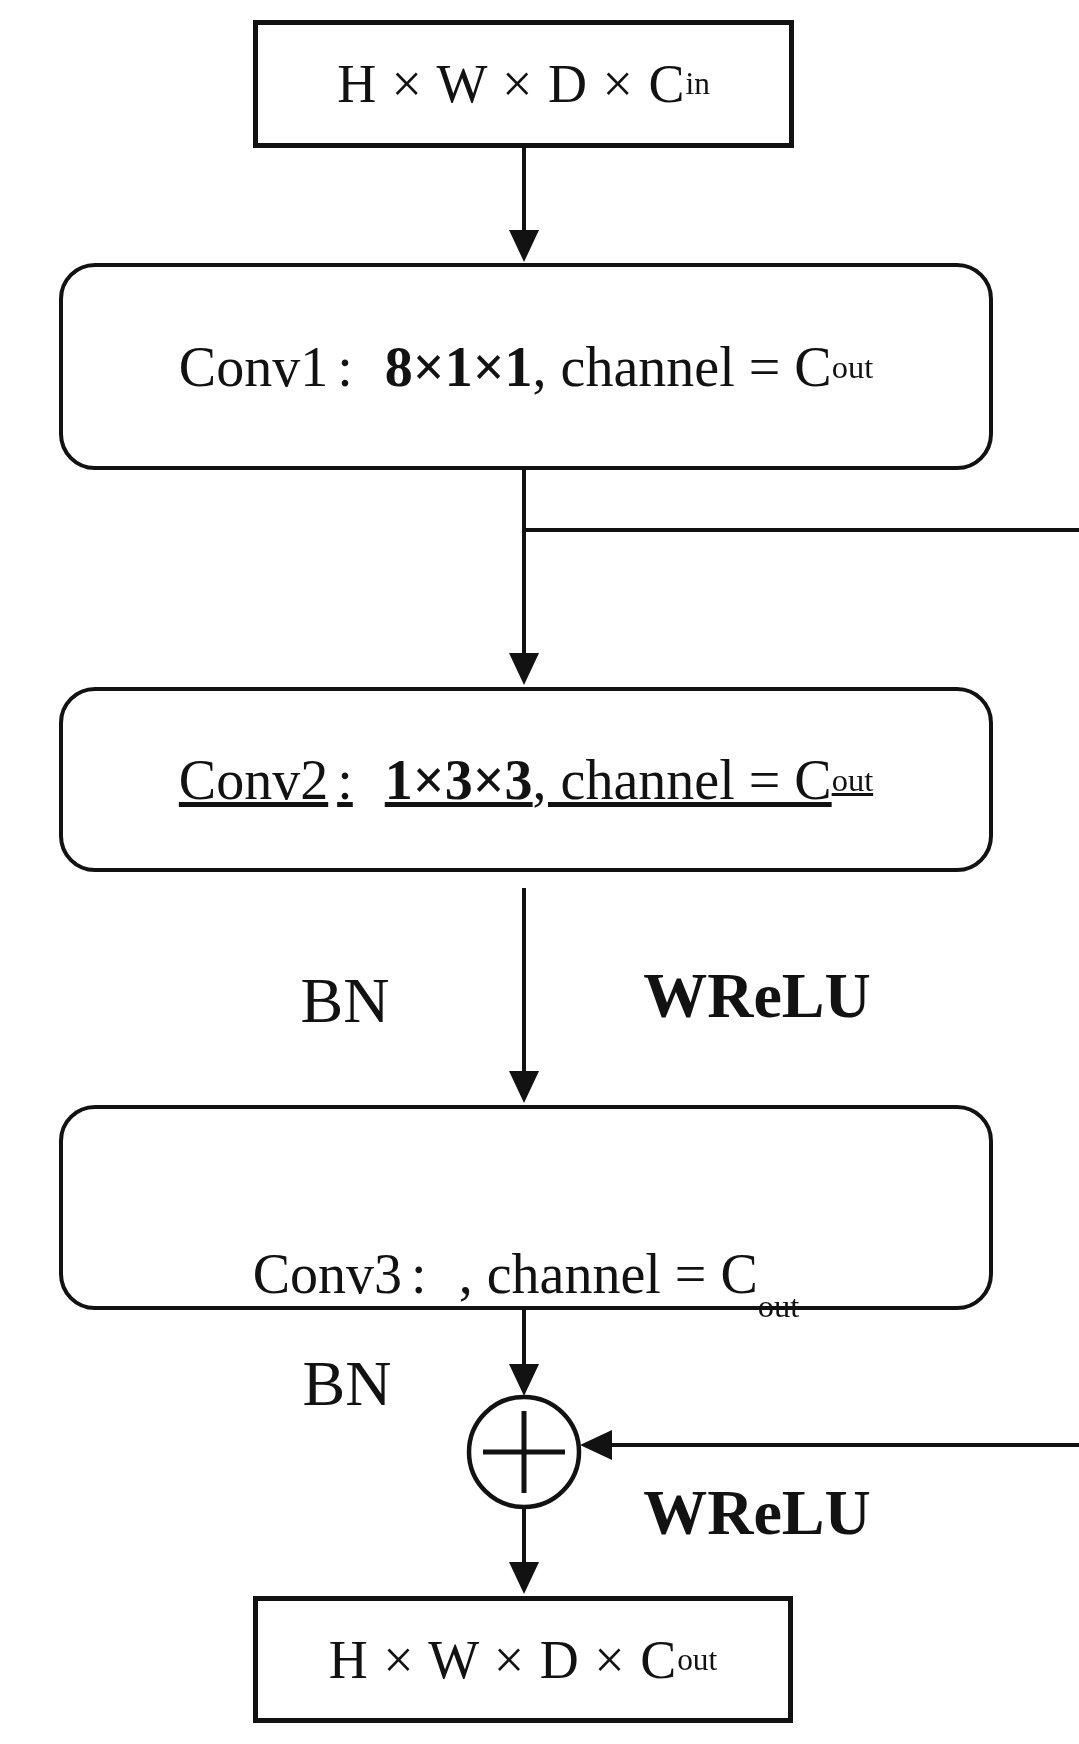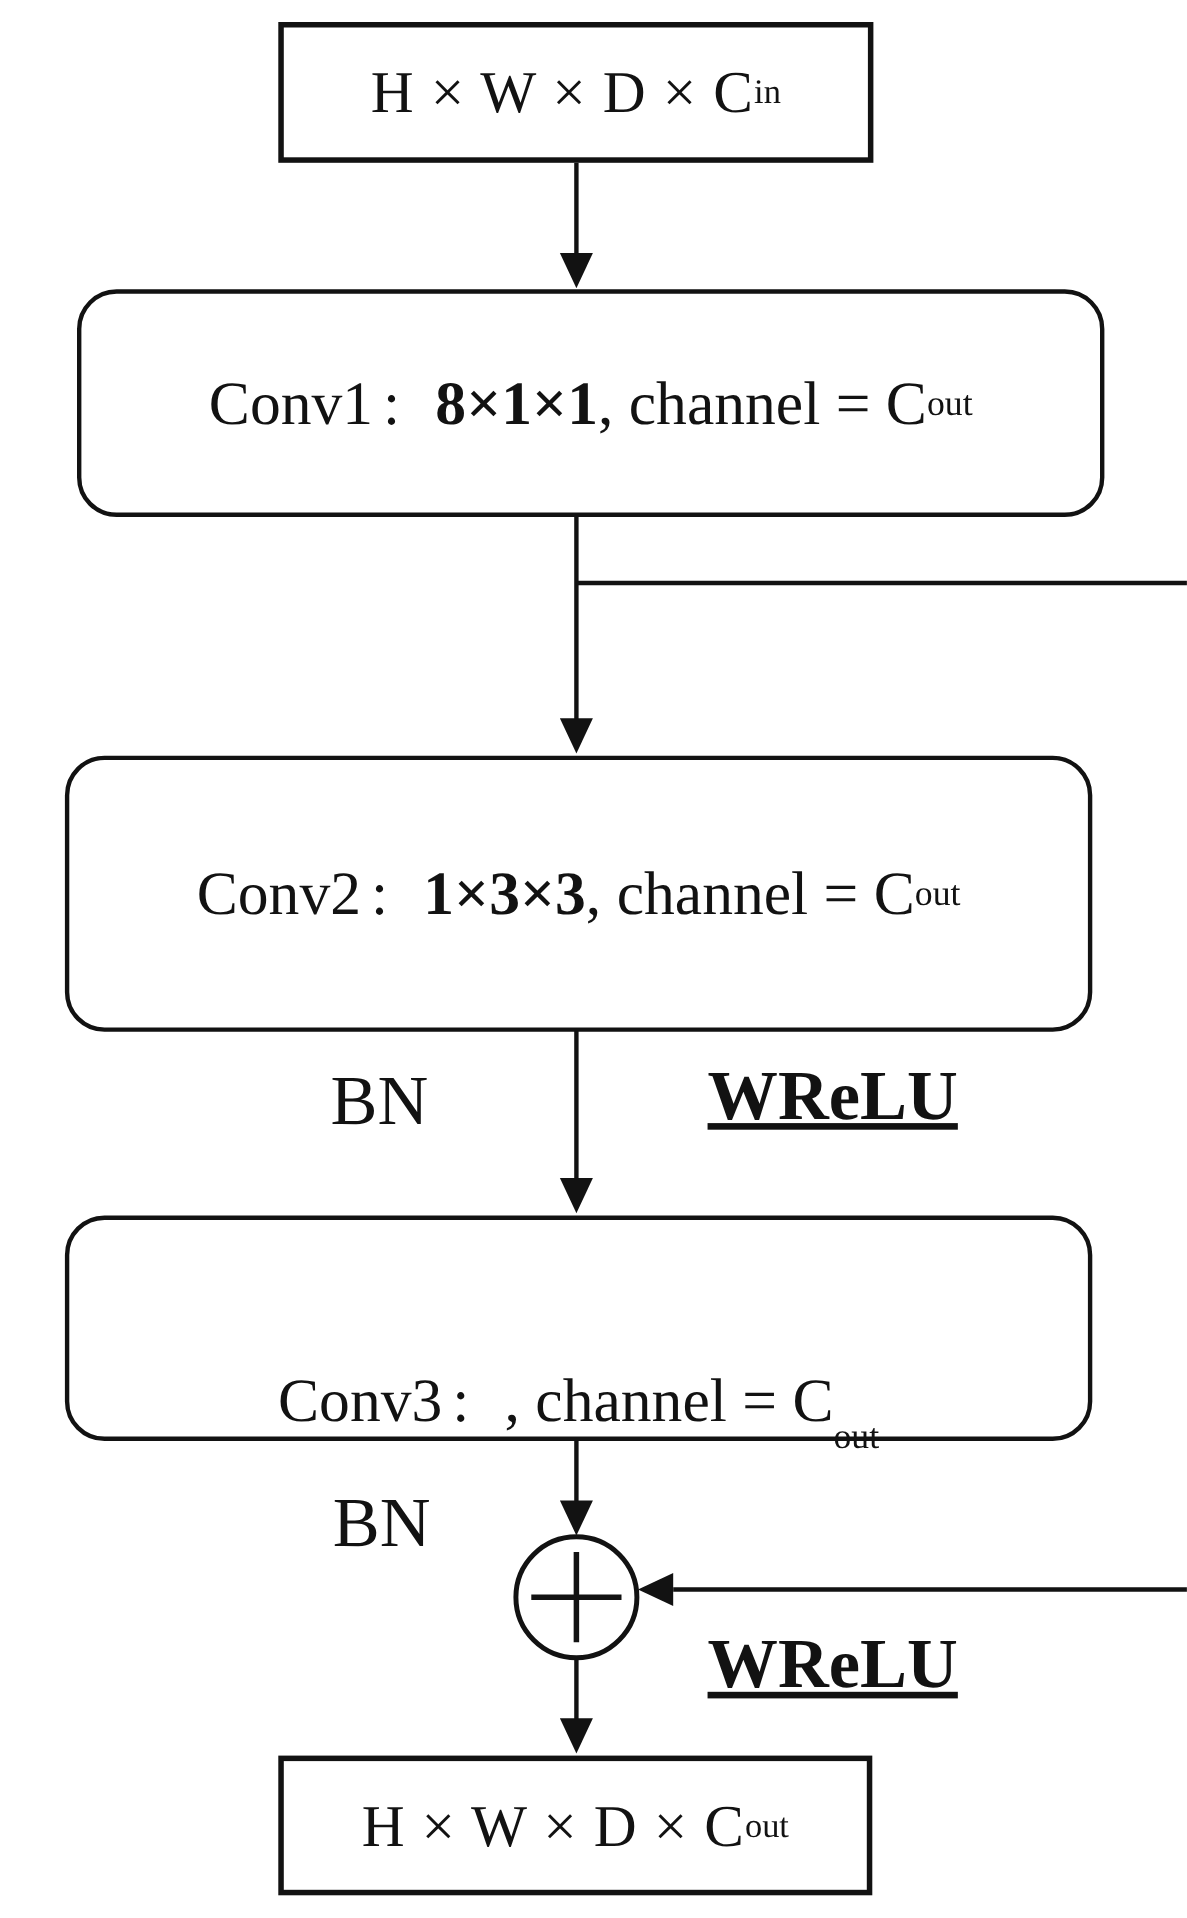--- a/index.html
+++ b/index.html
@@ -28,24 +28,24 @@
   .round{border:4px solid #121212;border-radius:36px;font-size:56px;}
   .colon{display:inline-block;margin:0 32px 0 9px;}
   b.kernel{font-weight:bold;}
   sub.sx{font-size:.58em;line-height:0;vertical-align:-0.28em;letter-spacing:0;}
   .floatlabel{
     position:absolute;
     display:flex;align-items:center;justify-content:center;
     font-size:64px;line-height:1;
     white-space:nowrap;
   }
-  .bold{font-weight:bold;text-decoration:underline;}
+  .bold{font-weight:bold;}
   #input-box{left:217px;top:20px;width:541px;height:128px;}
-  #conv1-box{left:34px;top:263px;width:934px;height:207px;justify-content:center;}
-  #conv2-box{left:23px;top:687px;width:934px;height:251px;}
+  #conv1-box{left:23px;top:263px;width:934px;height:207px;justify-content:center;}
+  #conv2-box{left:23px;top:687px;width:934px;height:185px;text-decoration:underline;}
   #conv3-box{left:23px;top:1105px;width:934px;height:205px;align-items:flex-end;}
   #output-box{left:217px;top:1596px;width:540px;height:127px;}
   #bn-mid{left:209px;top:969px;width:200px;height:63px;}
   #wrelu-mid{left:570px;top:964px;width:302px;height:63px;}
   #bn-bottom{left:211px;top:1352px;width:200px;height:63px;}
   #wrelu-bottom{left:570px;top:1481px;width:302px;height:63px;}
 </style>
 </head>
 <body>
 

